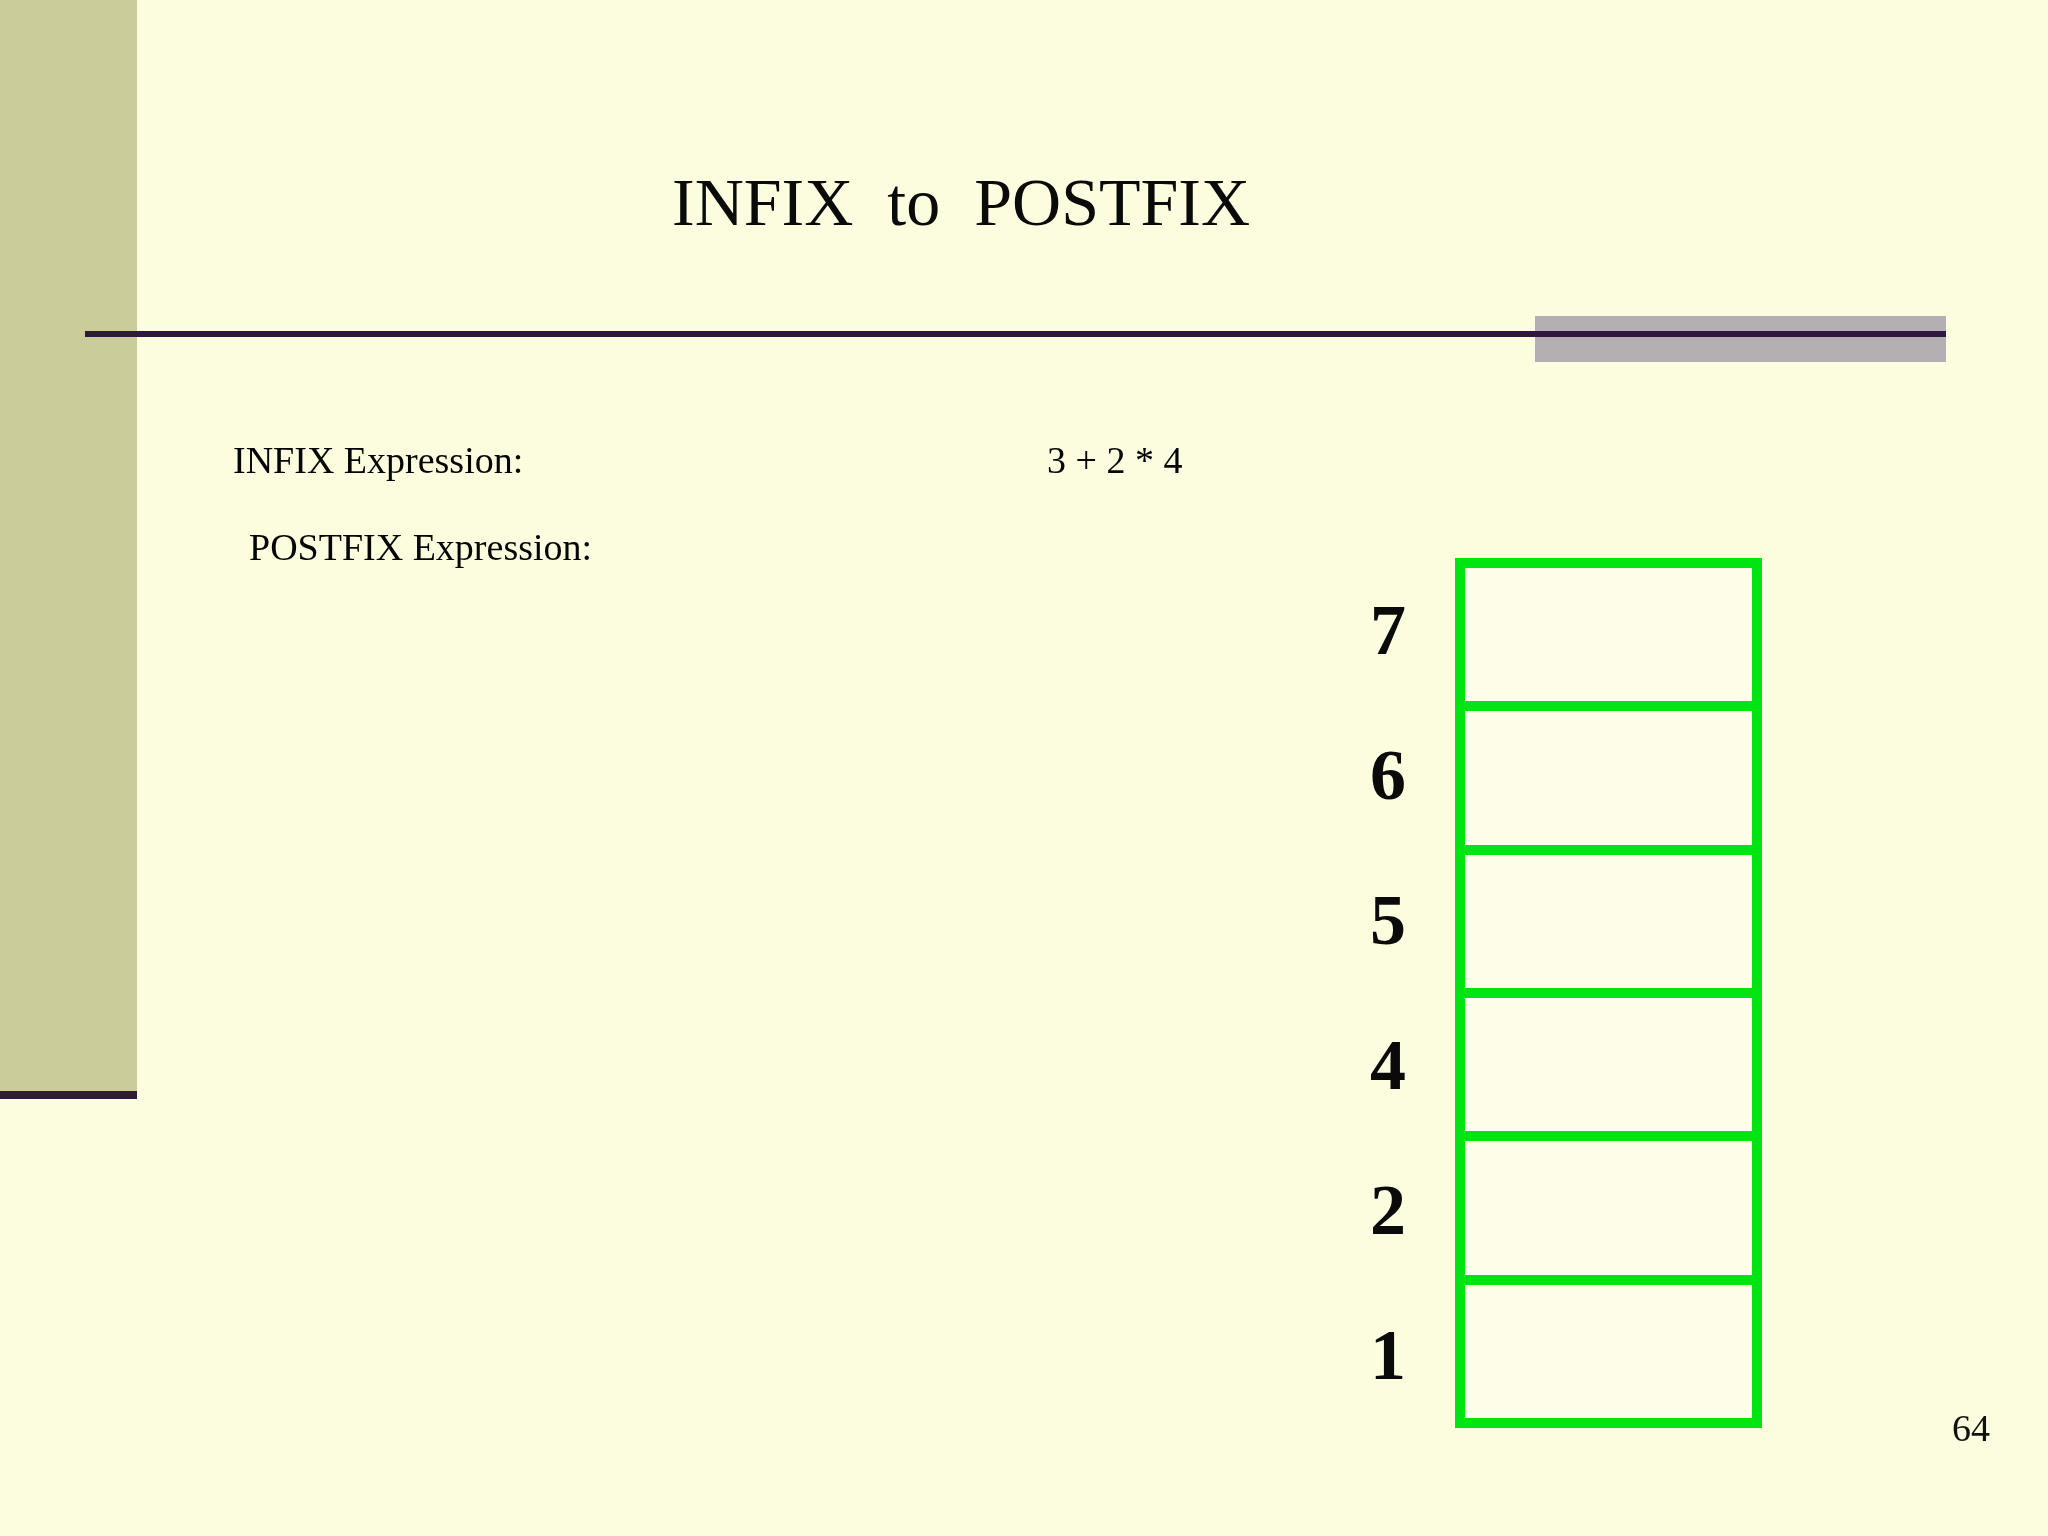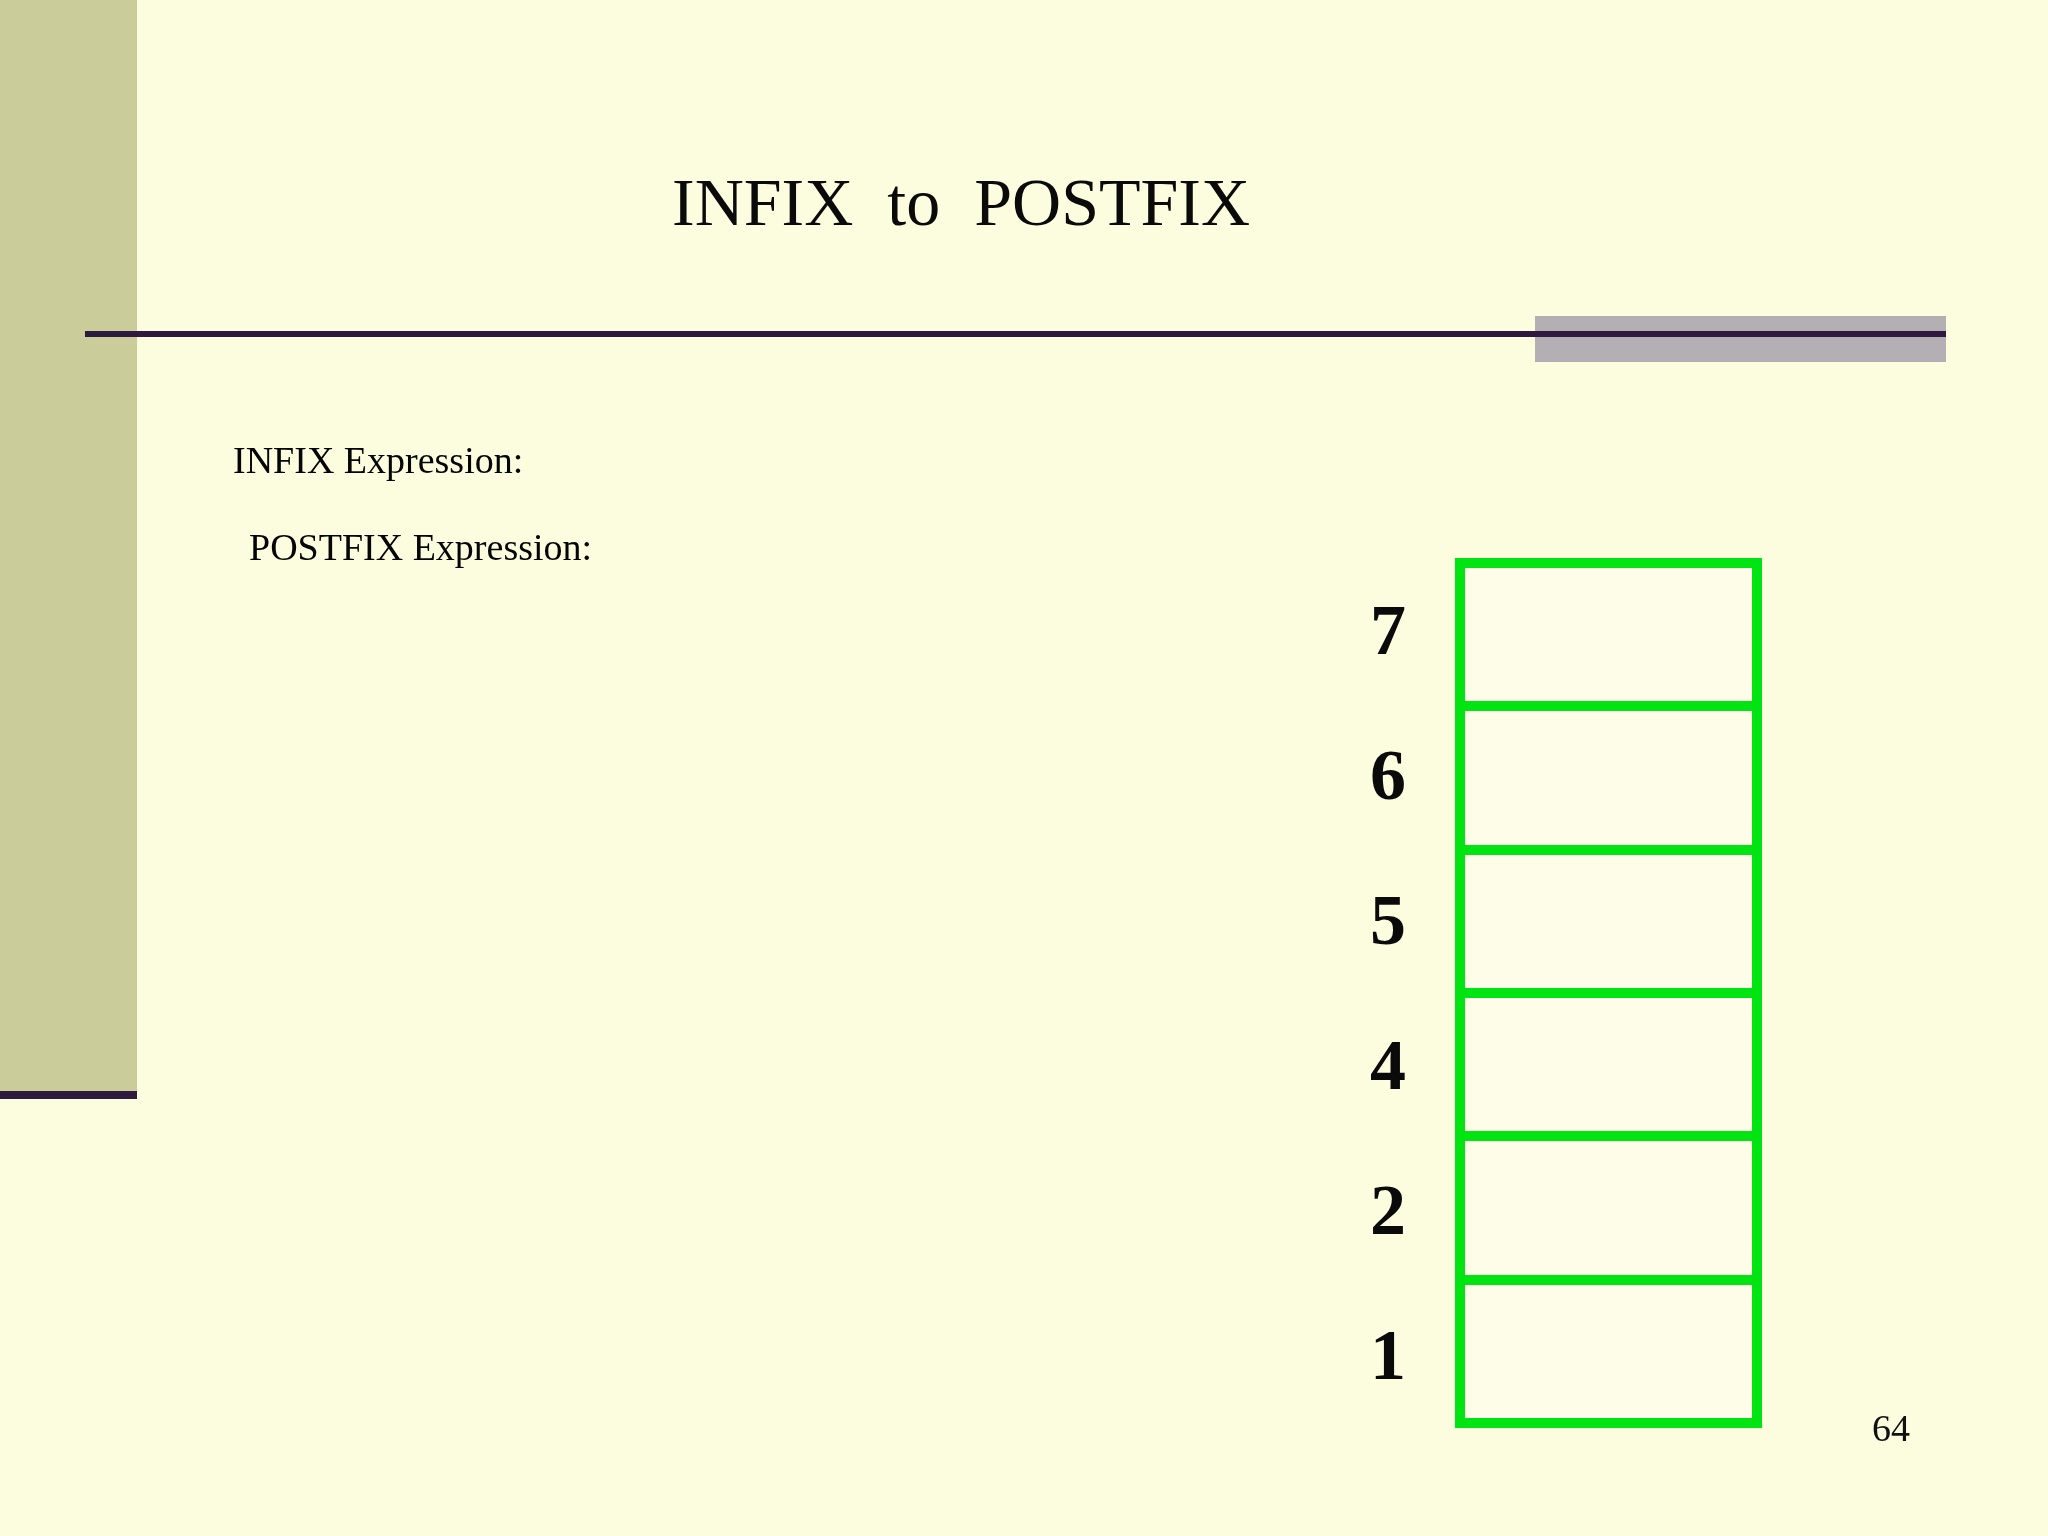--- a/index.html
+++ b/index.html
@@ -104,39 +104,40 @@
     justify-content: flex-end;
     padding-right: 4px;
     font-size: 72px;
     font-weight: 700;
     color: #0a0a0a;
   }
 
   
   .page-number {
     position: absolute;
-    left: 1872px; top: 1406px;
+    left: 1952px; top: 1406px;
     font-size: 38px;
     color: #111;
   }
 </style>
 </head>
 <body>
 
 <div class="slide">
 
   <div class="sidebar"></div>
   <div class="sidebar-underline"></div>
 
   <h1 class="title">INFIX  to  POSTFIX</h1>
 
   <div class="gray-cap"></div>
   <div class="title-rule"></div>
 
   <div class="expr infix-label">INFIX Expression:</div>
+  <div class="expr infix-value">3 + 2 * 4</div>
   <div class="expr postfix-label">POSTFIX Expression:</div>
   <div class="expr postfix-value"></div>
 
   <div class="stack-labels">
     <div class="stack-label">7</div>
     <div class="stack-label">6</div>
     <div class="stack-label">5</div>
     <div class="stack-label">4</div>
     <div class="stack-label">2</div>
     <div class="stack-label">1</div>

